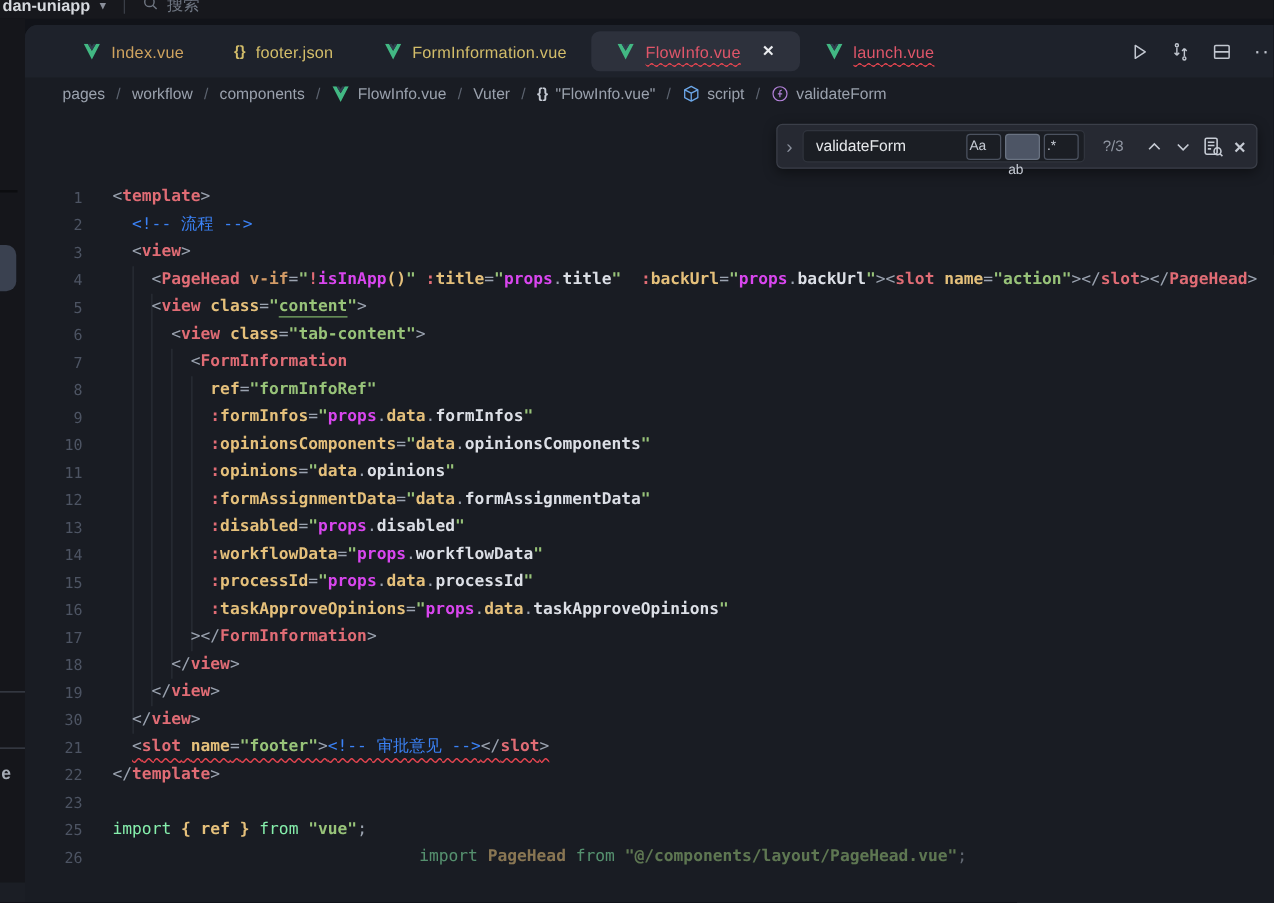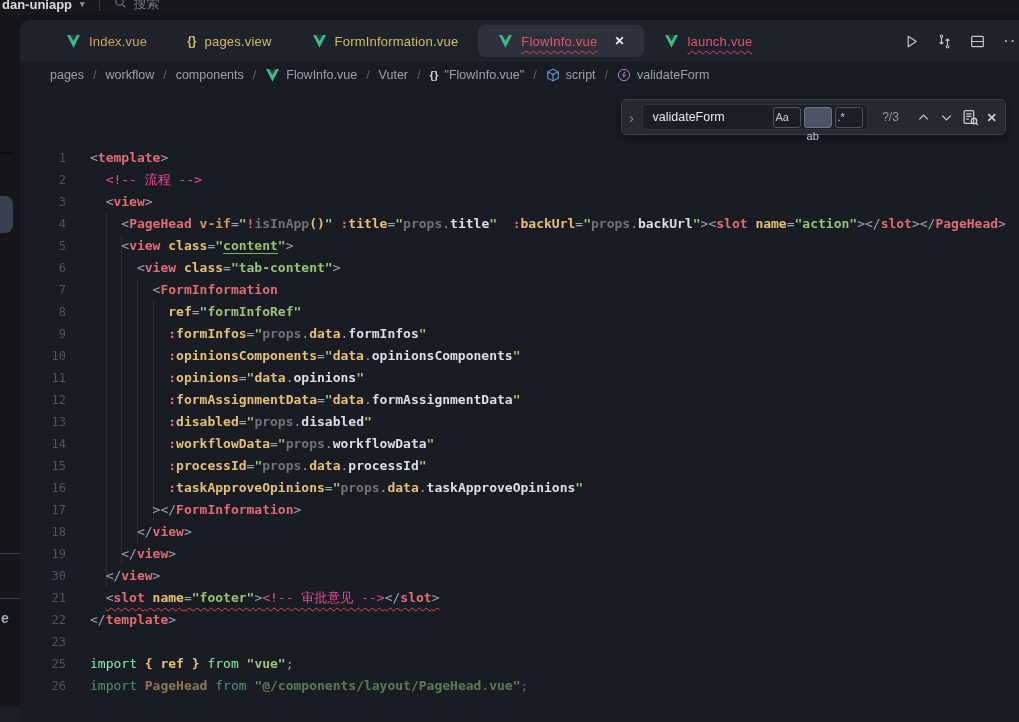--- a/index.html
+++ b/index.html
@@ -45,34 +45,34 @@
   .bc-sep{color:#5d6470;}
   .bc-braces{color:#c5cad3;font-weight:bold;font-size:11.5px;}
 
   
   .editor{position:relative;background:#191c23;height:calc(100% - 68px);
     font-family:"DejaVu Sans Mono",monospace;font-size:13px;}
   .code{position:absolute;left:0;top:59px;right:0;}
   .line{display:flex;height:22px;line-height:22px;white-space:pre;}
   .ln{flex:none;width:46px;text-align:right;color:#4d5463;font-size:12px;user-select:none;}
   .lc{flex:1;color:#abb2bf;}
-  .lc.dim{opacity:.55;}
+  .lc.dim{opacity:.55;text-align:center;}
   .guide{position:absolute;width:1px;background:#2a2e37;}
 
   .tk-p{color:#9ba3b0;}
   .tk-t{color:#e06c75;font-weight:bold;}
   .tk-a{color:#e5c07b;font-weight:bold;}
   .tk-d{color:#d19a66;font-weight:bold;}
   .tk-s{color:#98c379;font-weight:bold;}
   .tk-su{color:#98c379;font-weight:bold;border-bottom:1px solid #7fb069;}
-  .tk-vb{color:#737373;font-weight:bold;}
+  .tk-vb{color:#d946ef;font-weight:bold;}
   .tk-vy{color:#e5c07b;font-weight:bold;}
   .tk-pr{color:#dcdfe6;font-weight:bold;}
   .tk-k{color:#86efac;font-weight:normal;}
-  .tk-c{color:#ec4899;}
+  .tk-c{color:#3b82f6;}
   .tk-nn{color:#e06c75;font-weight:bold;}
   .tk-b{color:#e5c07b;font-weight:bold;}
   .errline{text-decoration:underline wavy #e4444f;text-decoration-skip-ink:none;text-underline-offset:5px;text-decoration-thickness:1px;}
 
   
   .find{position:absolute;top:11px;right:13px;height:34px;display:flex;align-items:center;
     background:#262932;border:1px solid #3b3f49;border-radius:5px;box-shadow:0 3px 10px rgba(0,0,0,.45);
     padding-right:8px;font-family:"Liberation Sans",sans-serif;}
   .find-toggle{width:20px;text-align:center;color:#8a909c;font-size:15px;cursor:pointer;user-select:none;}
   .find-inputbox{display:flex;align-items:center;height:24px;width:216px;background:#1b1e24;
@@ -132,21 +132,21 @@
               <span class="vue-svg">
                 <svg width="15" height="13" viewBox="0 0 24 21">
                   <path d="M1.5 0h5.1L12 9.2 17.4 0h5.1L12 20.5z" fill="#42b883"></path>
                   <path d="M6.6 0h3.3L12 3.6 14.1 0h3.3L12 9.2z" fill="#2f3d4d"></path>
                 </svg>
               </span>
               <span class="tab-label" style="color: rgb(207, 163, 95);">Index.vue</span>
             </div>
             <div class="tab">
               <span style="color: rgb(211, 189, 106); font-weight: bold; font-size: 12px;">{}</span>
-              <span class="tab-label" style="color: rgb(211, 189, 106);">pages.view</span>
+              <span class="tab-label" style="color: rgb(211, 189, 106);">footer.json</span>
             </div>
             <div class="tab">
               <span class="vue-svg">
                 <svg width="15" height="13" viewBox="0 0 24 21">
                   <path d="M1.5 0h5.1L12 9.2 17.4 0h5.1L12 20.5z" fill="#42b883"></path>
                   <path d="M6.6 0h3.3L12 3.6 14.1 0h3.3L12 9.2z" fill="#2f3d4d"></path>
                 </svg>
               </span>
               <span class="tab-label" style="color: rgb(211, 189, 106);">FormInformation.vue</span>
             </div>

